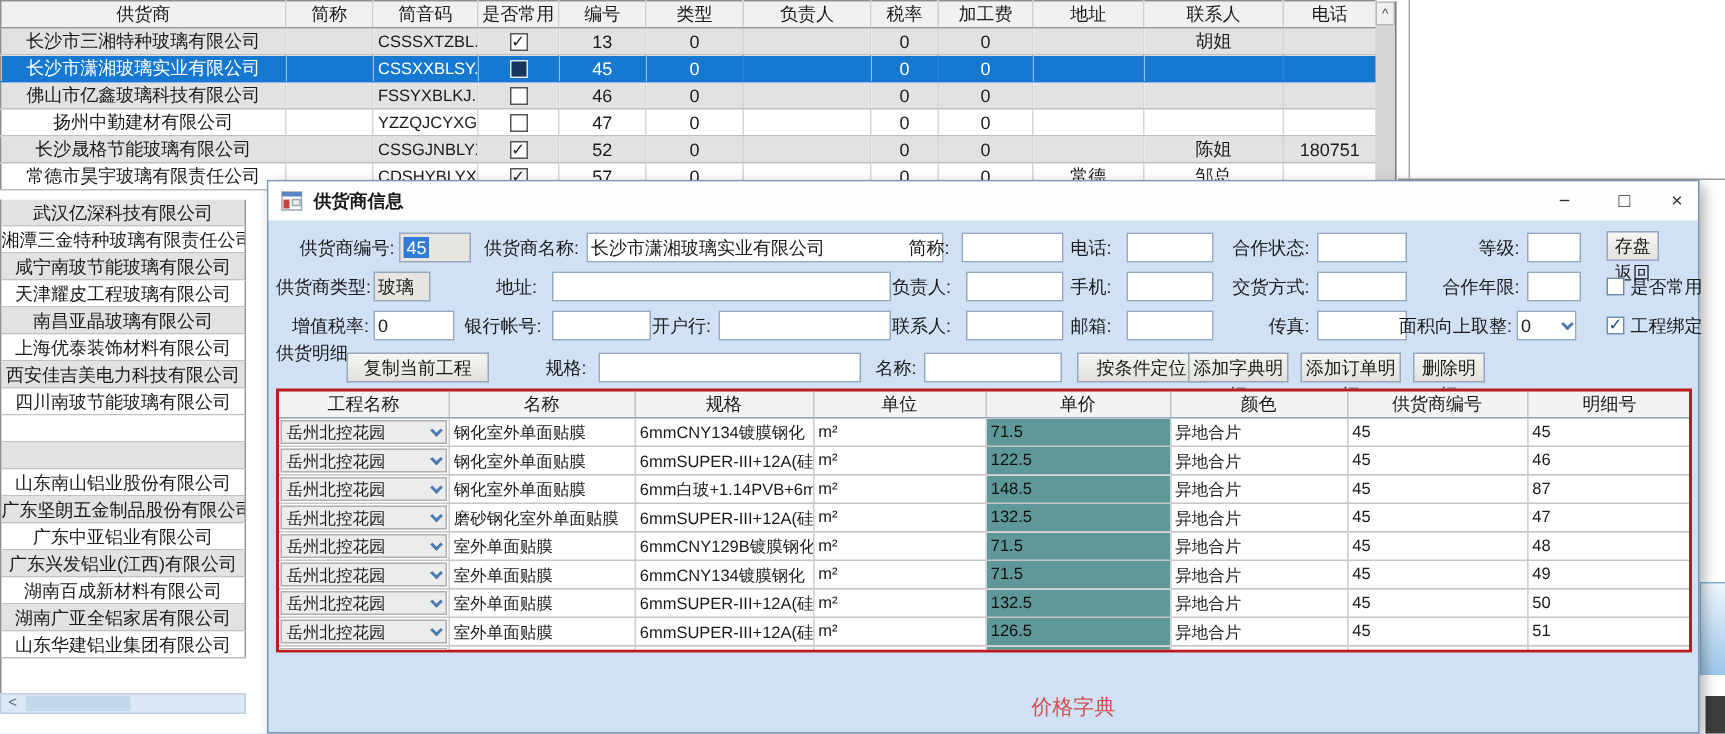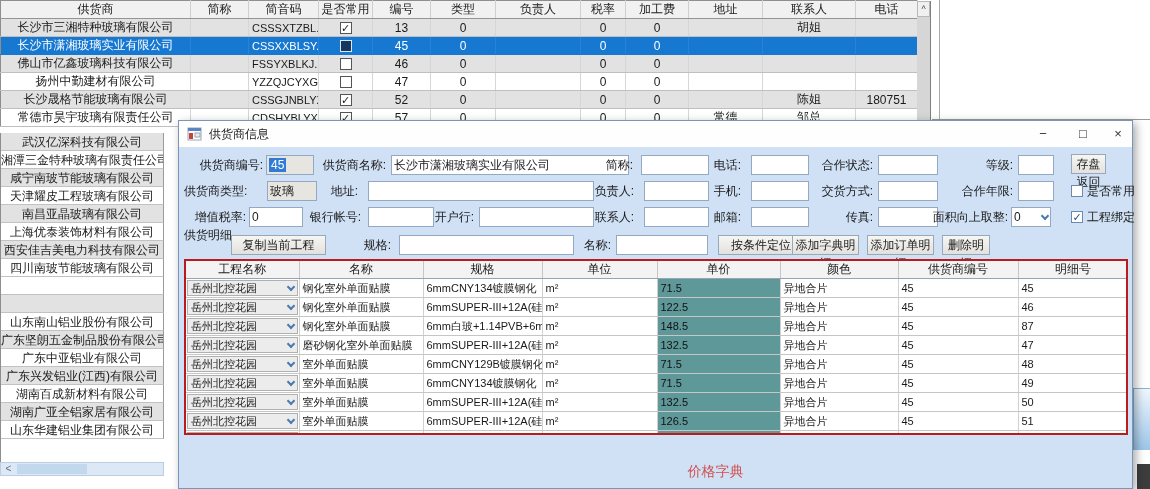--- a/index.html
+++ b/index.html
@@ -83,21 +83,21 @@
   
   .dialog {
     position:absolute; left:178px; top:120px; width:955px; height:369px;
     background:#d0e1f5; border:1px solid #7896b7;
     box-shadow:3px 3px 9px rgba(0,0,0,.35);
   }
   .titlebar {
     position:absolute; left:0; top:0; right:0; height:26px; background:#fefefe;
     display:flex; align-items:center; padding-left:8px;
   }
-  .titlebar .title { margin-left:6px; }
+  .titlebar .title { margin-left:6px;font-weight:bold; }
   .winbtn {
     position:absolute; top:0; height:26px; width:32px; text-align:center;
     line-height:26px; font-size:13px; color:#333;
   }
   .fm-icon { width:16px; height:16px; display:inline-block; }
 
   .dlg-body { position:absolute; left:0; top:26px; right:0; bottom:0; }
 
   .flabel { position:absolute; height:20px; line-height:20px; text-align:right; white-space:nowrap; }
   .finput {
@@ -331,21 +331,21 @@
     <div class="finput" style="left:462px;top:8px;width:68px"></div>
     <div class="flabel" style="left:508px;top:8px;width:54px">电话:</div>
     <div class="finput" style="left:572px;top:8px;width:58px"></div>
     <div class="flabel" style="left:620px;top:8px;width:74px">合作状态:</div>
     <div class="finput" style="left:699px;top:8px;width:60px"></div>
     <div class="flabel" style="left:780px;top:8px;width:54px">等级:</div>
     <div class="finput" style="left:839px;top:8px;width:36px"></div>
     <div class="btn" style="left:892px;top:7px;width:35px">存盘返回</div>
 
     <div class="flabel" style="left:5px;top:34px;width:62px">供货商类型:</div>
-    <div class="finput ro" style="left:88px;top:34px;width:50px">玻璃</div>
+    <div class="finput ro" style="left:70px;top:34px;width:38px">玻璃</div>
     <div class="flabel" style="left:125px;top:34px;width:54px">地址:</div>
     <div class="finput" style="left:189px;top:34px;width:226px"></div>
     <div class="flabel" style="left:401px;top:34px;width:54px">负责人:</div>
     <div class="finput" style="left:465px;top:34px;width:65px"></div>
     <div class="flabel" style="left:508px;top:34px;width:54px">手机:</div>
     <div class="finput" style="left:572px;top:34px;width:58px"></div>
     <div class="flabel" style="left:620px;top:34px;width:74px">交货方式:</div>
     <div class="finput" style="left:699px;top:34px;width:60px"></div>
     <div class="flabel" style="left:760px;top:34px;width:74px">合作年限:</div>
     <div class="finput" style="left:839px;top:34px;width:36px"></div>

